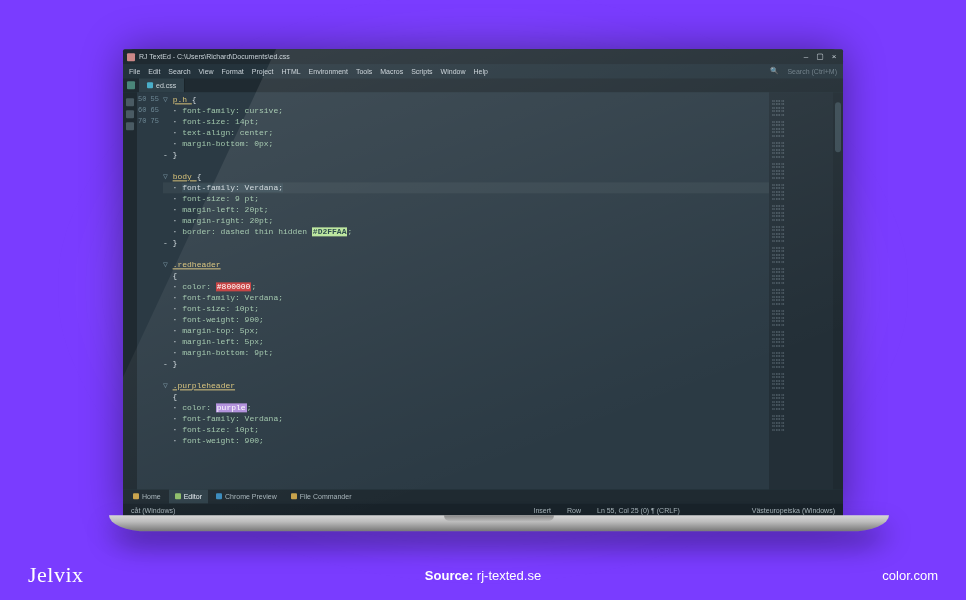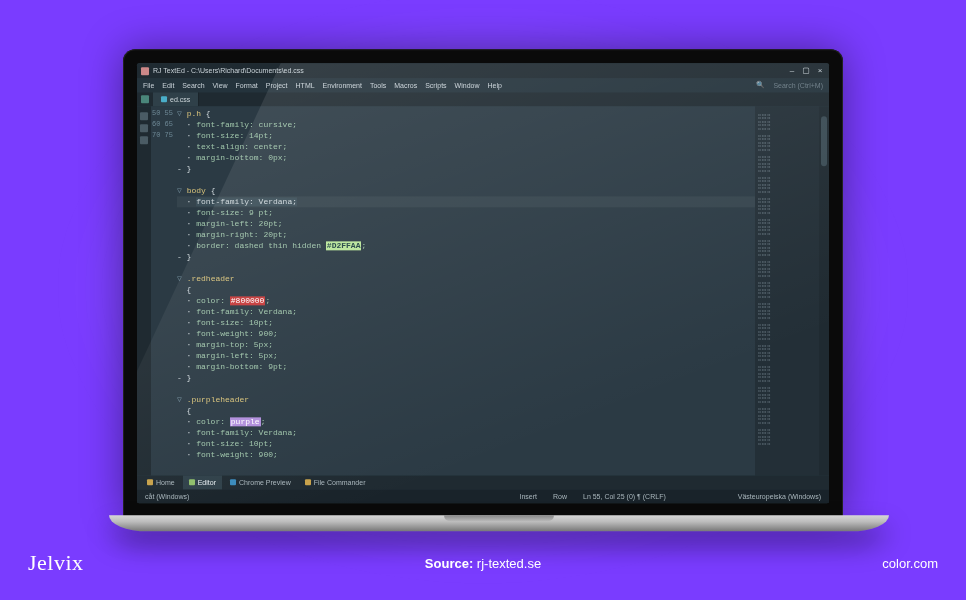--- a/index.html
+++ b/index.html
@@ -18,21 +18,20 @@
   }
   .laptop {
     position: absolute; left: 50%; top: 50%; transform: translate(-50%,-52%);
     width: 748px;
   }
   .screen-frame {
     width: 720px; height: 468px;
     margin: 0 auto;
     background: #0a0a0a;
     border-radius: 12px 12px 0 0;
-    padding: 14px;
     position: relative;
     box-shadow: 0 0 40px rgba(0,0,0,.4), inset 0 0 0 1px #222;
   }
   .screen {
     width: 100%; height: 100%;
     background: #2b3a44;
     border-radius: 2px;
     position: relative; overflow: hidden;
     font-size: 8px; color: #c9d2d8;
   }
@@ -89,21 +88,21 @@
   .editor-wrap {
     display:flex; height: calc(100% - 15px - 14px - 14px - 14px - 14px);
   }
   .left-rail{ width:14px; background:#1f2a31; display:flex;flex-direction:column;gap:4px;align-items:center;padding-top:6px;}
   .left-rail span{width:8px;height:8px;background:#4a5b64;border-radius:1px;}
   .gutter{ width:26px; background:#2b3a44; color:#6d8794; font-family: "Courier New", monospace; font-size:7px; text-align:right; padding:2px 4px 0 0; line-height:11px;}
   .code{
     flex:1; background:#2b3a44; font-family:"Courier New",monospace; font-size:8px; line-height:11px;
     color:#cfd8dc; white-space:pre; padding-top:2px; position:relative;
   }
-  .code .ident{color:#d8c37a;}
+  .code .ident{color:#d8c37a;text-decoration:underline;}
   .code .brace{color:#cfd8dc;}
   .code .prop{color:#9fc5aa;}
   .code .mark-red{background:#c53b3b;color:#fff;padding:0 1px;}
   .code .mark-green{background:#b9e59a;color:#244;font-weight:600;padding:0 1px;}
   .code .mark-purple{background:#b18fdc;color:#fff;padding:0 1px;}
   .code .curline{background:rgba(255,255,255,.05);}
   .code .sel{background:#3b4e58;}
   .code .tri{color:#6d8794;}
   .overview{
     width:64px; background:#232f37;
@@ -118,21 +117,21 @@
   .tabs2 .t{display:flex;align-items:center;gap:3px;padding:0 6px;height:100%;color:#a9b6bc;}
   .tabs2 .t.active{background:#2f4049;color:#e7eef2;}
   .tabs2 .sq{width:6px;height:6px;border-radius:1px;}
   .statusbar{
     height:14px;background:#19232a;display:flex;align-items:center;font-size:7px;color:#a9b6bc;
     padding:0 8px; gap:16px;
   }
   .statusbar .flex{flex:1;}
   
   .footer{
-    position:absolute; left:0; right:0; bottom:24px;
+    position:absolute; left:0; right:0; bottom:12px;
     display:flex; align-items:center; justify-content:space-between;
     padding:0 28px; color:#fff; font-size:13px;
   }
   .footer .center{position:absolute;left:50%;transform:translateX(-50%);text-align:right;}
   .footer .logo{font-family:"Segoe Script",cursive;font-size:22px;letter-spacing:.5px;}
 </style>
 </head>
 <body>
 
 <div class="glow"></div>

